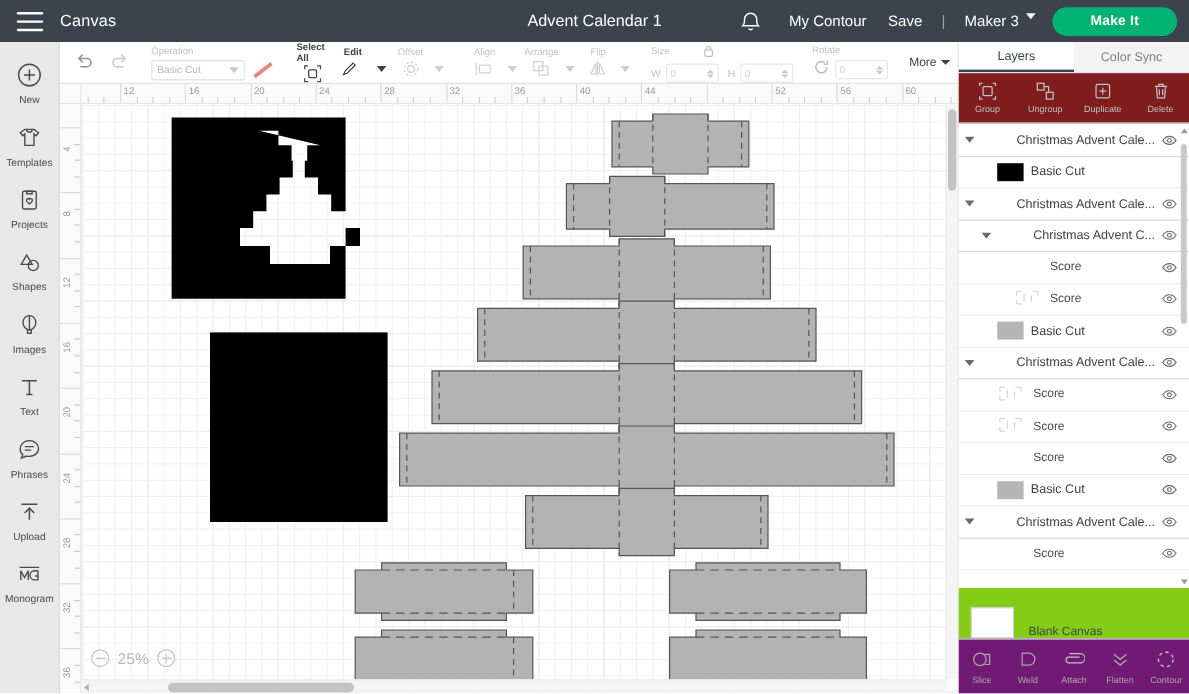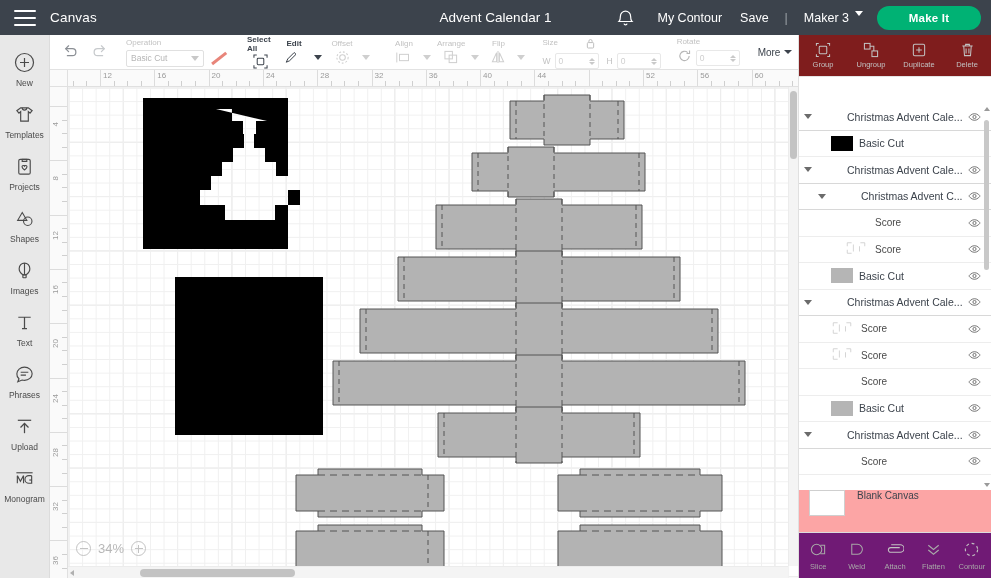--- a/index.html
+++ b/index.html
@@ -215,21 +215,21 @@
   .lswatch.gray { background: #b5b5b5; }
   .lname {
     flex: 1; font-size: 10.5px; color: #3c434c; white-space: nowrap;
     overflow: hidden; text-overflow: ellipsis; padding-left: 6px;
   }
   .lname.score { font-size: 10px; color: #4a4a4a; }
   .eye { width: 18px; flex: 0 0 18px; display:flex; align-items:center; justify-content:center; cursor:pointer;}
   .score-ico { width: 24px; height: 16px; flex: 0 0 24px; }
   .blank-row {
     position: absolute; left: 0; right: 0; bottom: 46px; height: 42px;
-    display: flex; align-items: flex-start; padding-left: 10px; background: #fca5a5;
+    display: flex; align-items: flex-end; padding-left: 10px; background: #84cc16;
   }
   .blank-sw { width: 36px; height: 26px; background: #fff; border: 1px solid #cfcfcf; }
   .blank-lb { font-size: 10px; color: #3c434c; margin-left: 12px; }
   .rbottom {
     position: absolute; left: 0; right: 0; bottom: 0; height: 46px;
     background: #701a75; display: flex; border-top: 1px solid #dcdcdc;
   }
   .rb {
     flex: 1; display: flex; flex-direction: column; align-items: center;
     justify-content: center; gap: 3px; cursor: pointer;
@@ -739,37 +739,41 @@
           <path d="M490 444 h22 v-6 h120 v6 h22 v36 h-22 v6 h-120 v-6 h-22 z" fill="#b3b3b3" stroke="#555" stroke-width="1"></path>
           <path d="M512 444 h120 M512 480 h120" stroke="#555" stroke-width="1" fill="none" stroke-dasharray="7 5"></path>
         </g>
       </svg>
     </div>
 
     <div class="zoomctl">
       <span class="zc-circ">
           <i class="h"></i>
         </span>
-      <span>34%</span>
+      <span>25%</span>
       <span class="zc-circ">
           <i class="h"></i>
           <i class="v"></i>
         </span>
     </div>
 
     <div class="vscroll">
       <div class="thumb"></div>
     </div>
     <div class="hscroll">
       <span class="arrL"></span>
       <div class="thumb"></div>
     </div>
   </div>
 
   <div class="rpanel">
+    <div class="rtabs">
+      <div class="rtab active">Layers</div>
+      <div class="rtab">Color Sync</div>
+    </div>
 
     <div class="ractions">
       <div class="ract">
         <span class="ai">
           <svg width="16" height="16" viewBox="0 0 17 17" fill="none" stroke="#c2c2c2" stroke-width="1.1">
             <path d="M1.5 4V1.5H4M13 1.5h2.5V4M15.5 13v2.5H13M4 15.5H1.5V13"></path>
             <rect x="4.5" y="4.5" width="8" height="8" rx="1"></rect>
           </svg>
         </span>
         <span class="al">Group</span>

